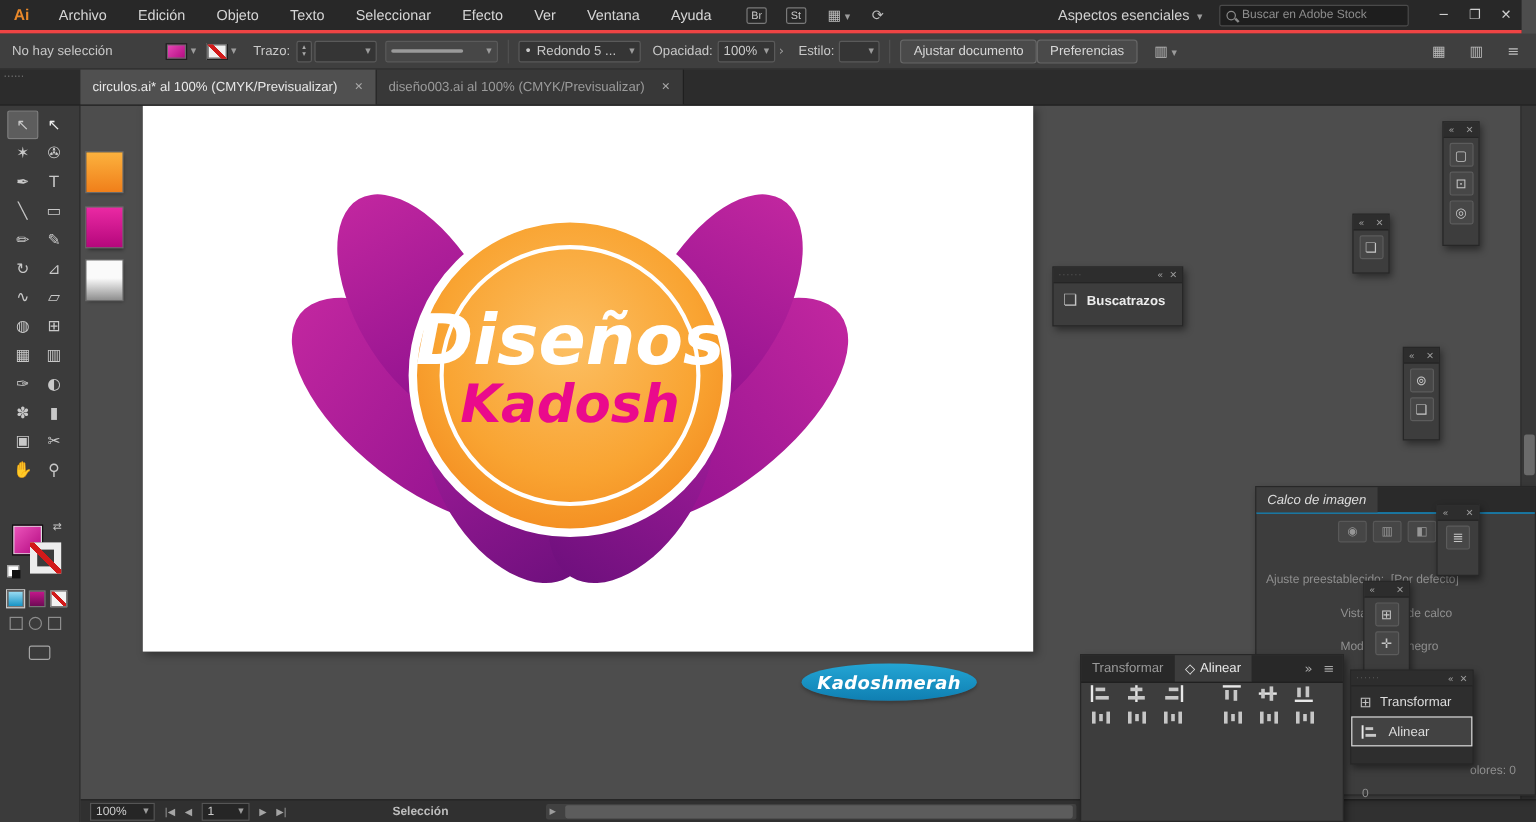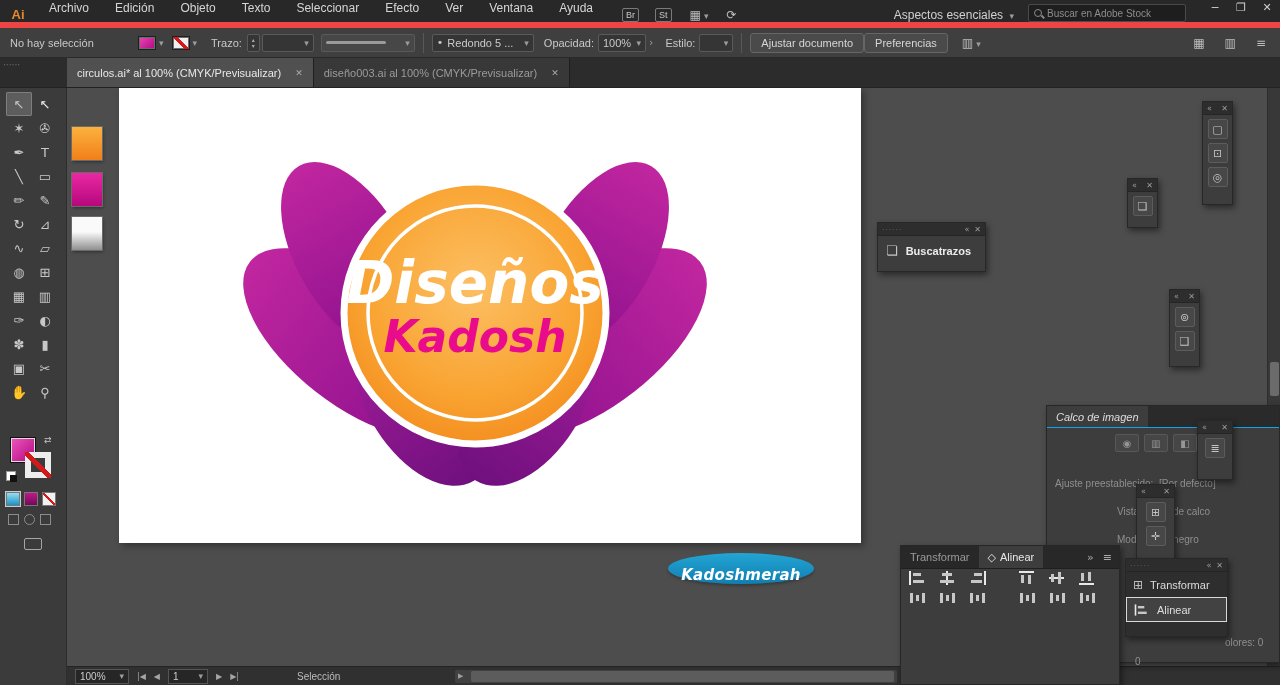--- a/index.html
+++ b/index.html
@@ -5,22 +5,22 @@
   * { margin:0; padding:0; box-sizing:border-box; }
   html,body { background:#222; }
   #app {
     position:relative; width:1280px; height:685px; overflow:hidden;
     background:#4d4d4d; font-family:"Liberation Sans", sans-serif;
     font-size:11px; color:#c9c9c9; user-select:none;
   }
   .g { font-family:"DejaVu Sans", sans-serif; }
 
   
-  .menubar { position:absolute; left:0; top:0; right:0; height:28px; background:#282828;
-    border-bottom:6px solid #ef4444; display:flex; align-items:flex-end; z-index:40; }
+  .menubar { position:absolute; left:0; top:0; right:12px; height:28px; background:#282828;
+    border-bottom:3px solid #ef4444; display:flex; align-items:center; z-index:40; }
   .app-logo { width:36px; text-align:center; color:#e8882a; font-weight:bold; font-size:13px; }
   .menus { display:flex; }
   .menus .mi { padding:0 13px; line-height:28px; font-size:12px; color:#d6d6d6; cursor:default; }
   .badge { margin-left:16px; padding:1px 3px; border:1px solid #7a7a7a; border-radius:2px;
     font-size:9px; color:#c9c9c9; }
   .mb-ic { margin-left:18px; color:#bdbdbd; font-size:12px; }
   .chev { font-size:9px; color:#9c9c9c; margin-left:3px; }
   .spacer { flex:1; }
   .workspace { font-size:12px; color:#d2d2d2; margin-right:14px; }
   .searchbox { width:158px; height:18px; background:#1e1e1e; border:1px solid #4a4a4a; border-radius:2px;
@@ -98,39 +98,39 @@
   .swq { position:absolute; left:72px; width:30px; height:33px;
     box-shadow:0 0 0 1px #6a6a6a, 1px 2px 3px rgba(0,0,0,.4); z-index:20; }
   .swq.orange { top:127px; background:linear-gradient(180deg,#fcb23e,#f07f1a); }
   .swq.magenta { top:173px; background:linear-gradient(180deg,#ea29a3,#b5077c); }
   .swq.gray { top:217px; background:linear-gradient(180deg,#fafafa 45%,#8f8f8f); }
 
   
   .artboard { position:absolute; left:119px; top:88px; width:742px; height:455px; background:#fff;
     box-shadow:3px 3px 7px rgba(0,0,0,.35); z-index:5; }
   .badge-oval { position:absolute; left:549px; top:465px; width:146px; height:31px; border-radius:50%;
-    background:linear-gradient(180deg,#23a5d4,#0f7fb2); display:flex; align-items:flex-end; justify-content:center;
+    background:linear-gradient(180deg,#23a5d4,#0f7fb2); display:flex; align-items:center; justify-content:center;
     box-shadow:0 2px 3px rgba(0,0,0,.25); }
   .badge-oval span { color:#fff; font-weight:bold; font-style:italic; font-size:15px;
     font-family:"DejaVu Sans",sans-serif; letter-spacing:.3px; }
 
   
   .vscroll { position:absolute; right:0; top:88px; bottom:19px; width:13px; background:#383838;
     border-left:1px solid #2e2e2e; z-index:10; }
   .vthumb { position:absolute; left:2px; top:274px; width:9px; height:34px; background:#6b6b6b; border-radius:2px; }
   .statusbar { position:absolute; left:67px; right:0; bottom:0; height:19px; background:#303030;
     border-top:1px solid #242424; display:flex; align-items:center; z-index:10; font-size:10px; }
   .zoombox { margin-left:8px; width:54px; height:15px; background:#262626; border:1px solid #555;
     display:flex; align-items:center; padding:0 4px; color:#ccc; }
   .zoombox .chev { margin-left:auto; }
   .navic { margin-left:8px; color:#a5a5a5; font-size:8px; }
   .abbox { margin-left:8px; width:40px; height:15px; background:#262626; border:1px solid #555;
     display:flex; align-items:center; padding:0 4px; color:#ccc; }
   .abbox .chev { margin-left:auto; }
-  .st-tool { color:#bdbdbd; margin-left:58px; }
+  .st-tool { color:#bdbdbd; margin-left:88px;font-weight:bold; }
   .hscroll { position:absolute; left:388px; top:3px; width:442px; height:13px; background:#414141; border-radius:2px; }
   .hthumb { position:absolute; left:16px; top:1px; right:3px; height:11px; background:#5c5c5c; border-radius:2px; }
   .harrow { position:absolute; left:3px; top:2px; font-size:7px; color:#9d9d9d; }
 
   
   .fpanel { position:absolute; background:#3d3d3d; border:1px solid #272727;
     box-shadow:2px 3px 6px rgba(0,0,0,.45); z-index:25; }
   .fhead { height:13px; background:#2d2d2d; border-bottom:1px solid #252525; display:flex;
     align-items:center; padding:0 4px; color:#9c9c9c; font-size:8px; }
   .fhead .grip { color:#666; font-size:7px; letter-spacing:1px; overflow:hidden; white-space:nowrap; }

